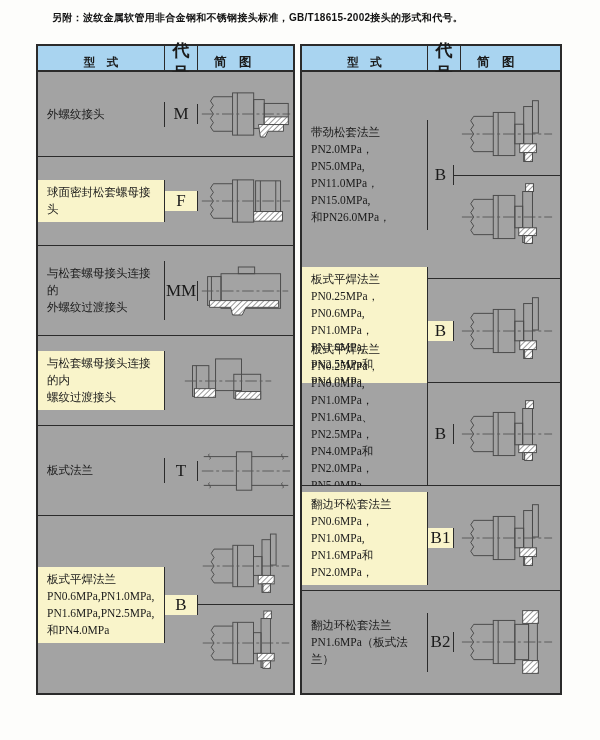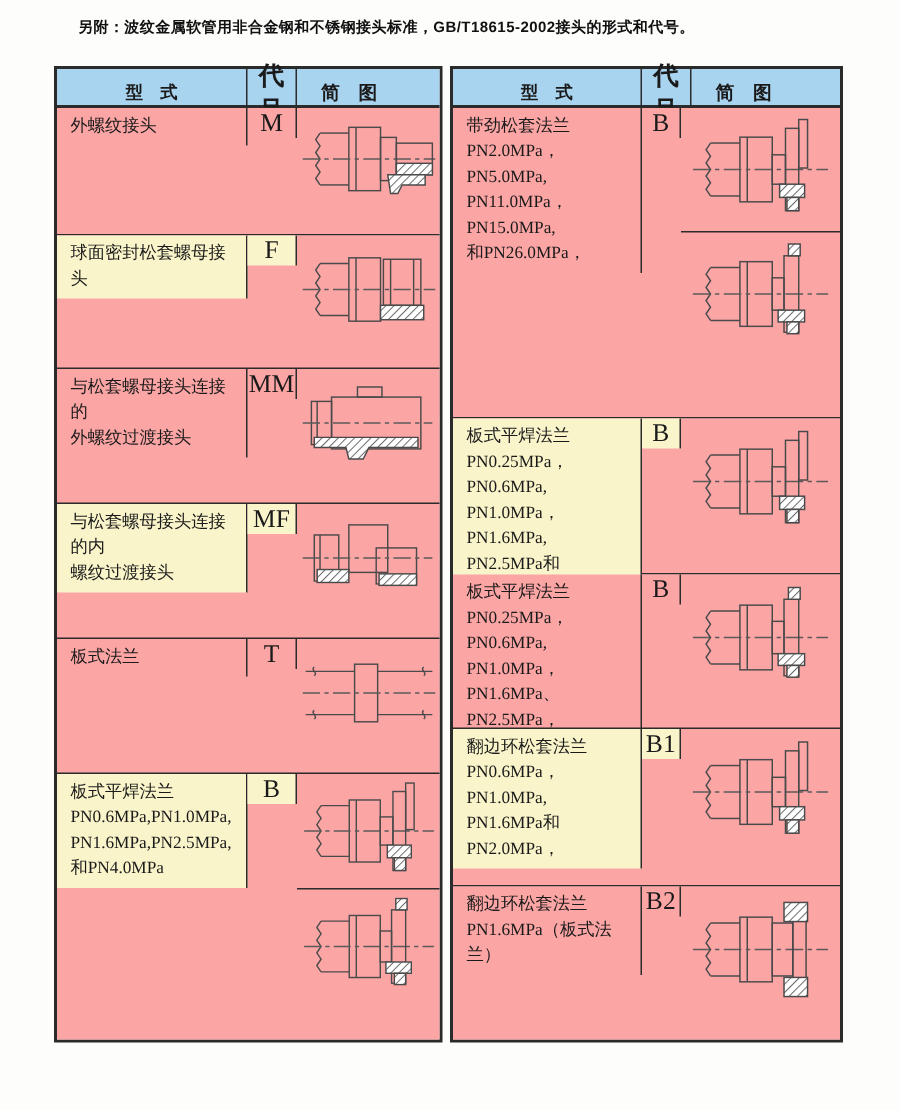--- a/index.html
+++ b/index.html
@@ -18,21 +18,21 @@
     border:2px solid #2b2b2b;background:#fff;display:flex;flex-direction:column;
   }
   .tbl.left{left:36px;width:259px;}
   .tbl.right{left:300px;width:262px;}
   .hdr{
     display:flex;height:26px;min-height:26px;background:#a9d4f0;
     border-bottom:2px solid #2b2b2b;box-sizing:border-box;
     font-family:"Liberation Sans","DejaVu Sans",sans-serif;font-weight:700;font-size:12.5px;
     align-items:stretch;
   }
-  .row{display:flex;border-bottom:1px solid #2b2b2b;box-sizing:border-box;align-items:flex-start;background:#fca5a5;}
+  .row{display:flex;border-bottom:1px solid #2b2b2b;box-sizing:border-box;align-items:center;background:#a3a3a3;}
   .row:last-child{border-bottom:none;flex:1;}
   .c{box-sizing:border-box;display:flex;align-items:center;}
   .c.t{border-right:1px solid #2b2b2b;padding:4px 5px 4px 9px;
        font-size:11.5px;line-height:17px;white-space:pre-line;}
   .c.k{border-right:1px solid #2b2b2b;justify-content:center;font-size:17px;}
   .c.f{flex:1;flex-direction:column;align-items:stretch;padding:0;}
   .left .c.t{width:127px;min-width:127px;}
   .left .c.k{width:33px;min-width:33px;}
   .right .c.t{width:126px;min-width:126px;}
   .right .c.k{width:26px;min-width:26px;}
@@ -189,21 +189,20 @@
       <svg viewBox="0 0 100 70" width="96" height="72">
             <use href="#sym-mm"></use>
           </svg>
     </div>
       </div>
   </div>
 
   <div class="row rh90">
     <div class="c t hl">与松套螺母接头连接的内
 螺纹过渡接头</div>
-    <div class="c k hl">MF</div>
     <div class="c f">
         <div class="fig">
       <svg viewBox="0 0 100 70" width="96" height="72">
             <use href="#sym-mf"></use>
           </svg>
     </div>
       </div>
   </div>
 
   <div class="row rh90">

